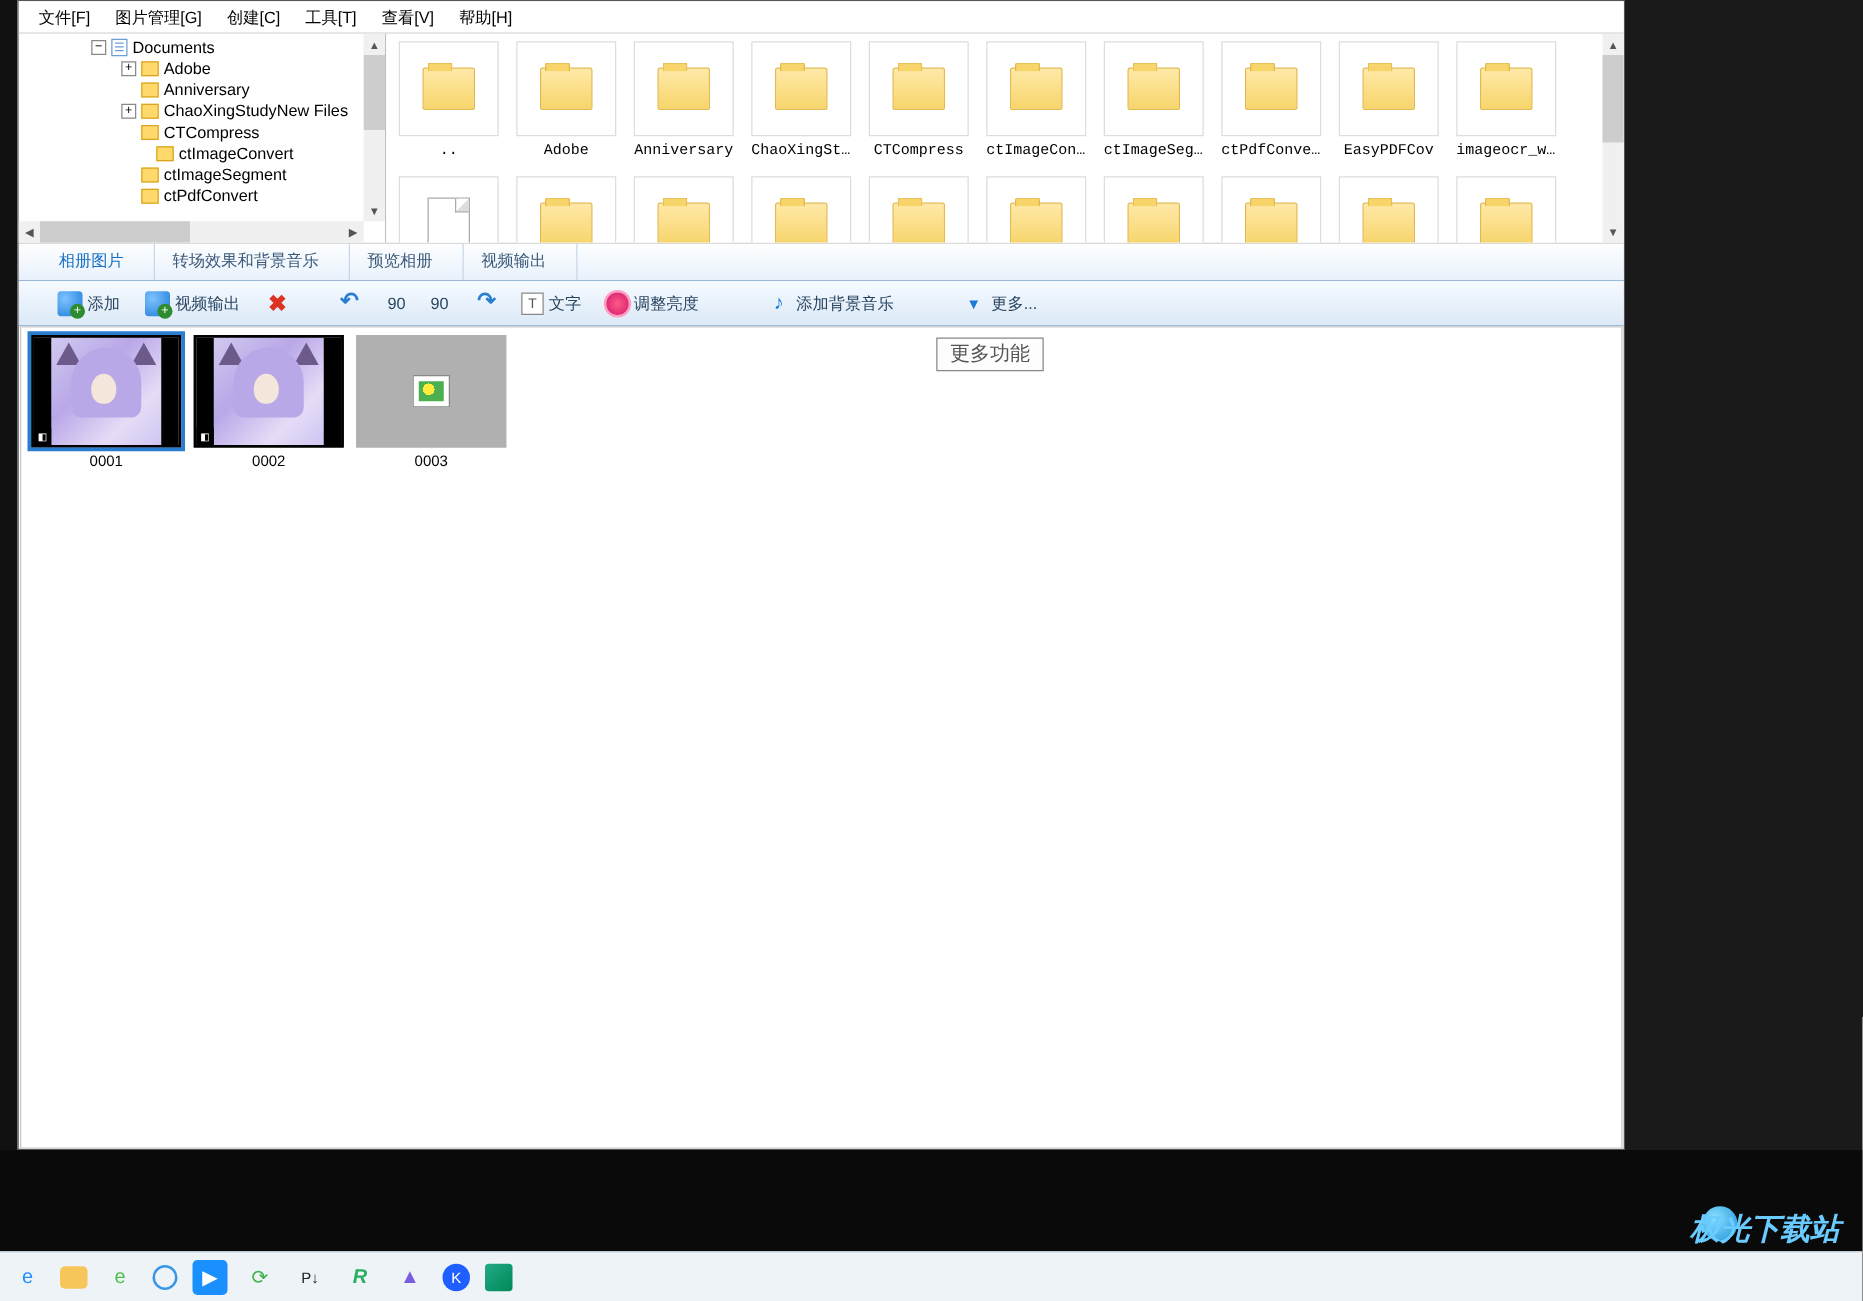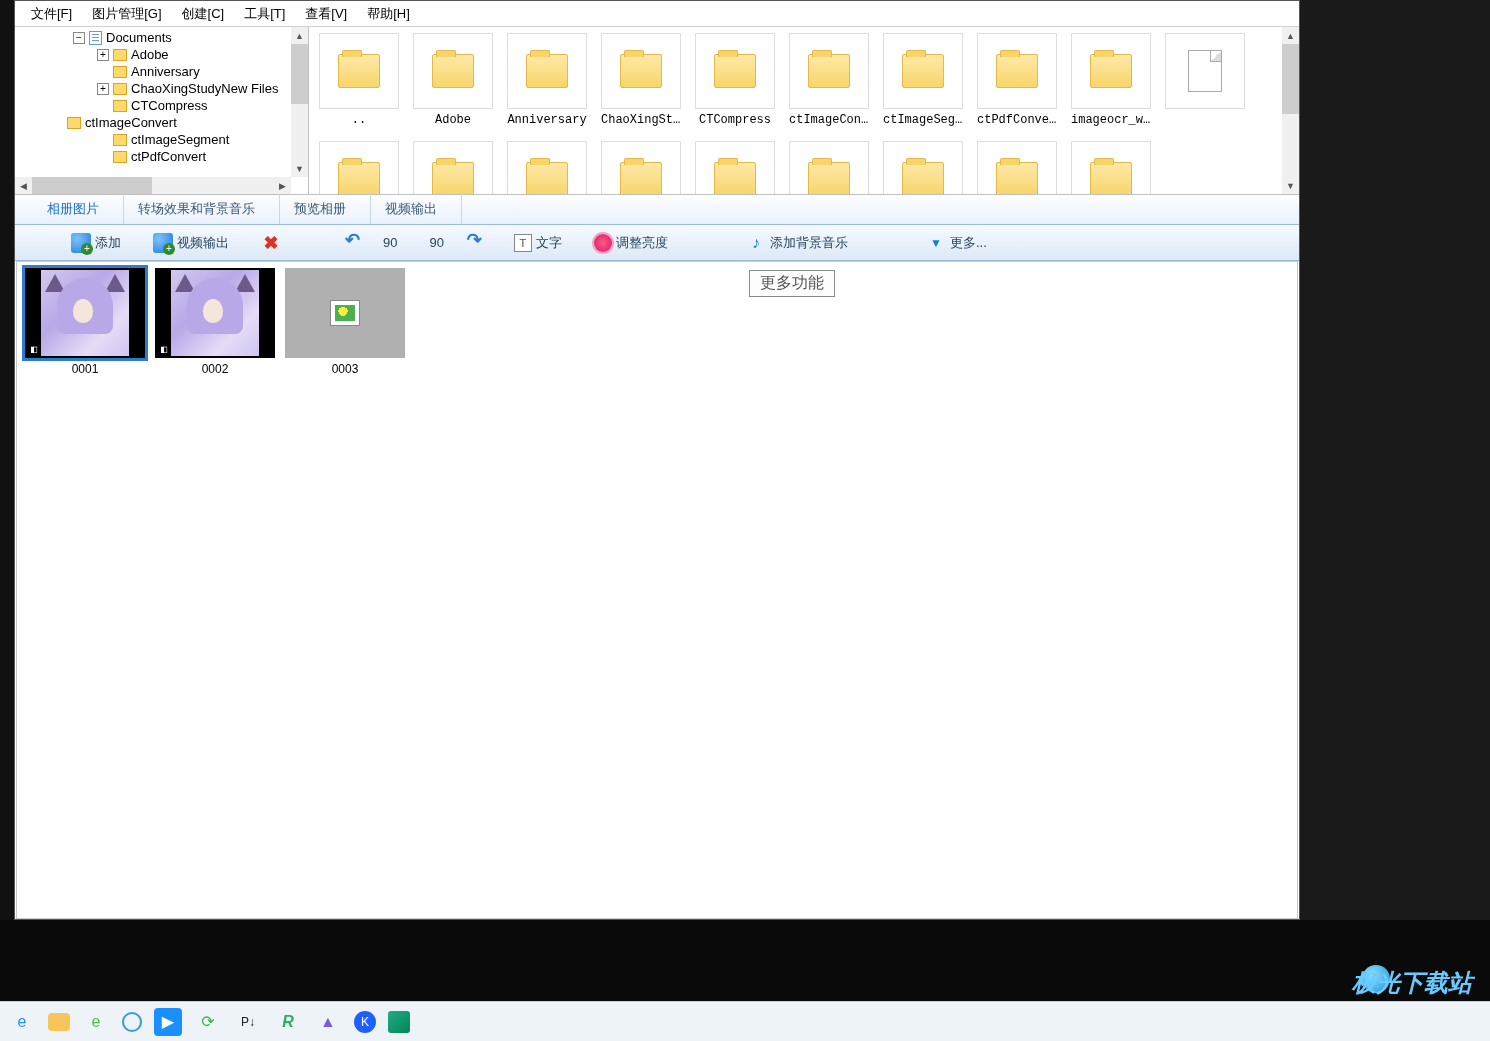--- a/index.html
+++ b/index.html
@@ -48,21 +48,21 @@
 .folder-label { font-size: 12px; font-family: "Courier New", monospace; color: #000; white-space: nowrap; overflow: hidden; text-overflow: ellipsis; max-width: 80px; }
 .folder-vscroll { position: absolute; right: 0; top: 0; bottom: 0; width: 17px; background: #f0f0f0; }
 .folder-vscroll .thumb{position:absolute;top:17px;left:0;right:0;height:70px;background:#cdcdcd;}
 .folder-vscroll .arr{position:absolute;left:0;right:0;height:17px;display:flex;align-items:center;justify-content:center;font-size:9px;color:#555;}
 .folder-vscroll .arr.up{top:0;} .folder-vscroll .arr.dn{bottom:0;}
 
 .tab-bar { height: 30px; background: linear-gradient(#fdfeff,#e8f1fb); display: flex; align-items: flex-end; padding: 0 18px; border-bottom: 1px solid #9cb9d8; }
 .tab { padding: 6px 24px 6px 14px; font-size: 13px; color: #3b5a7a; border-right: 1px solid #c8d6e8; cursor: default; }
 .tab.active { color: #1670c5; font-weight: normal; }
 
-.tool-bar { height: 36px; background: linear-gradient(#f5faff,#dce9f7); display: flex; align-items: center; padding: 0 48px; gap: 16px; border-bottom: 1px solid #9cb9d8; }
+.tool-bar { height: 36px; background: linear-gradient(#f5faff,#dce9f7); display: flex; align-items: center; padding: 0 23px; gap: 4px; border-bottom: 1px solid #9cb9d8; }
 .tool-btn { display: flex; align-items: center; gap: 4px; padding: 3px 8px; font-size: 13px; color: #2a4560; border-radius: 3px; cursor: default; }
 .tool-ico { width: 20px; height: 20px; display: flex; align-items: center; justify-content: center; }
 .ico-add { background: radial-gradient(circle at 30% 30%,#7ec2ff,#1a7ad4); border-radius: 3px; position:relative; }
 .ico-add::after{content:"+";position:absolute;bottom:-2px;right:-2px;color:#fff;background:#2e8b2e;border-radius:50%;width:12px;height:12px;font-size:10px;line-height:12px;text-align:center;}
 .ico-addall { background: radial-gradient(circle at 30% 30%,#7ec2ff,#1a7ad4); border-radius: 3px; position:relative; }
 .ico-addall::after{content:"+";position:absolute;bottom:-2px;right:-2px;color:#fff;background:#2e8b2e;border-radius:50%;width:12px;height:12px;font-size:10px;line-height:12px;text-align:center;}
 .ico-del { color: #d32; font-weight: bold; font-size: 18px; }
 .ico-rot { position:relative; color:#1a7ad4; font-size:11px; font-weight:bold; }
 .ico-rot.arrow-l::before{content:"↶";font-size:18px;position:absolute;left:-14px;top:-4px;color:#2b7dd0;}
 .ico-rot.arrow-r::after{content:"↷";font-size:18px;position:absolute;right:-14px;top:-4px;color:#2b7dd0;}
@@ -139,21 +139,21 @@
         </div>
         <div class="tree-row" style="padding-left:82px;">
           <span class="expand">+</span>
           <span class="folder-ico"></span>
           <span>ChaoXingStudyNew Files</span>
         </div>
         <div class="tree-row" style="padding-left:98px;">
           <span class="folder-ico"></span>
           <span>CTCompress</span>
         </div>
-        <div class="tree-row" style="padding-left:52px;">
+        <div class="tree-row" style="padding-left:110px;">
           <span class="folder-ico"></span>
           <span>ctImageConvert</span>
         </div>
         <div class="tree-row" style="padding-left:98px;">
           <span class="folder-ico"></span>
           <span>ctImageSegment</span>
         </div>
         <div class="tree-row" style="padding-left:98px;">
           <span class="folder-ico"></span>
           <span>ctPdfConvert</span>
@@ -213,20 +213,26 @@
             <div class="folder-thumb">
               <div class="folder-ico-lg"></div>
             </div>
             <div class="folder-label">ctImageSeg..</div>
           </div>
         <div class="folder-item">
             <div class="folder-thumb">
               <div class="folder-ico-lg"></div>
             </div>
             <div class="folder-label">ctPdfConvert</div>
+          </div>
+        <div class="folder-item">
+            <div class="folder-thumb">
+              <div class="folder-ico-lg"></div>
+            </div>
+            <div class="folder-label">EasyPDFCov</div>
           </div>
         <div class="folder-item">
             <div class="folder-thumb">
               <div class="folder-ico-lg"></div>
             </div>
             <div class="folder-label">imageocr_win</div>
           </div>
 
         <div class="folder-item">
             <div class="folder-thumb">

